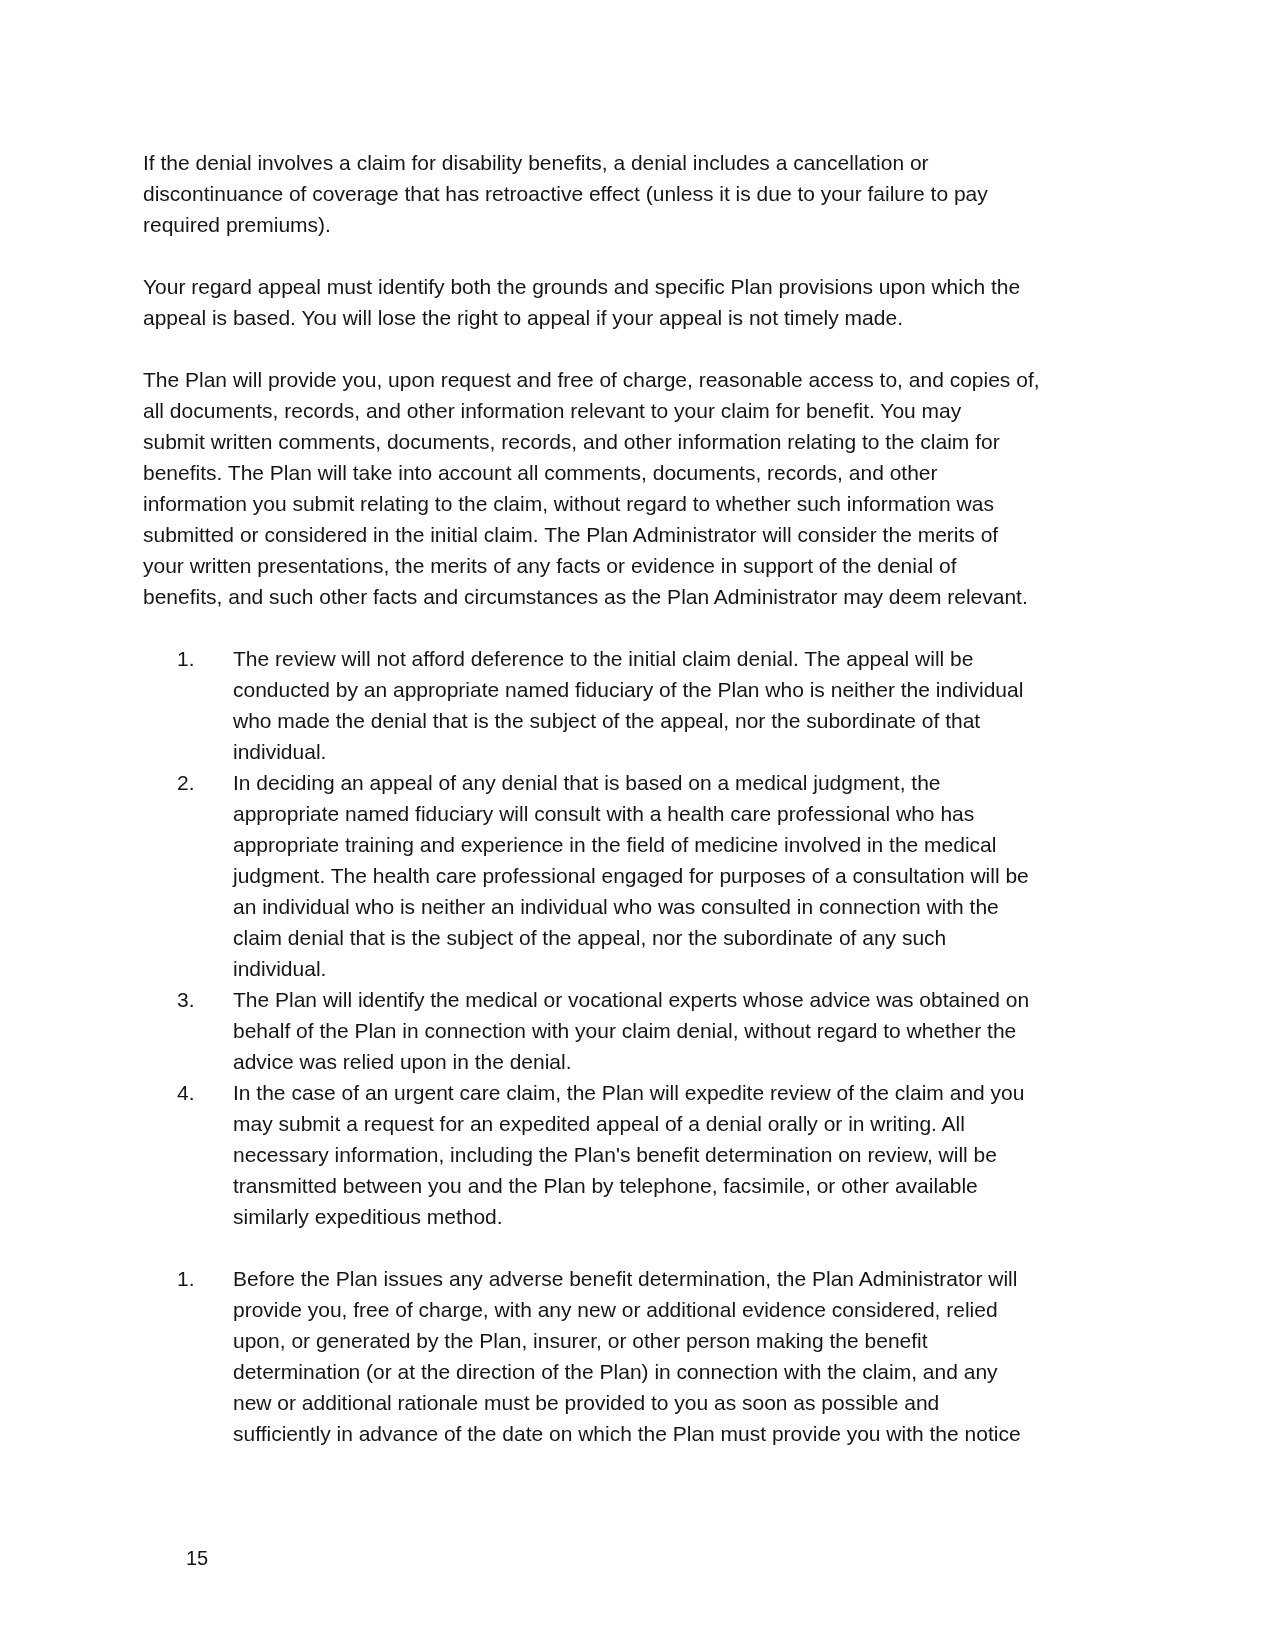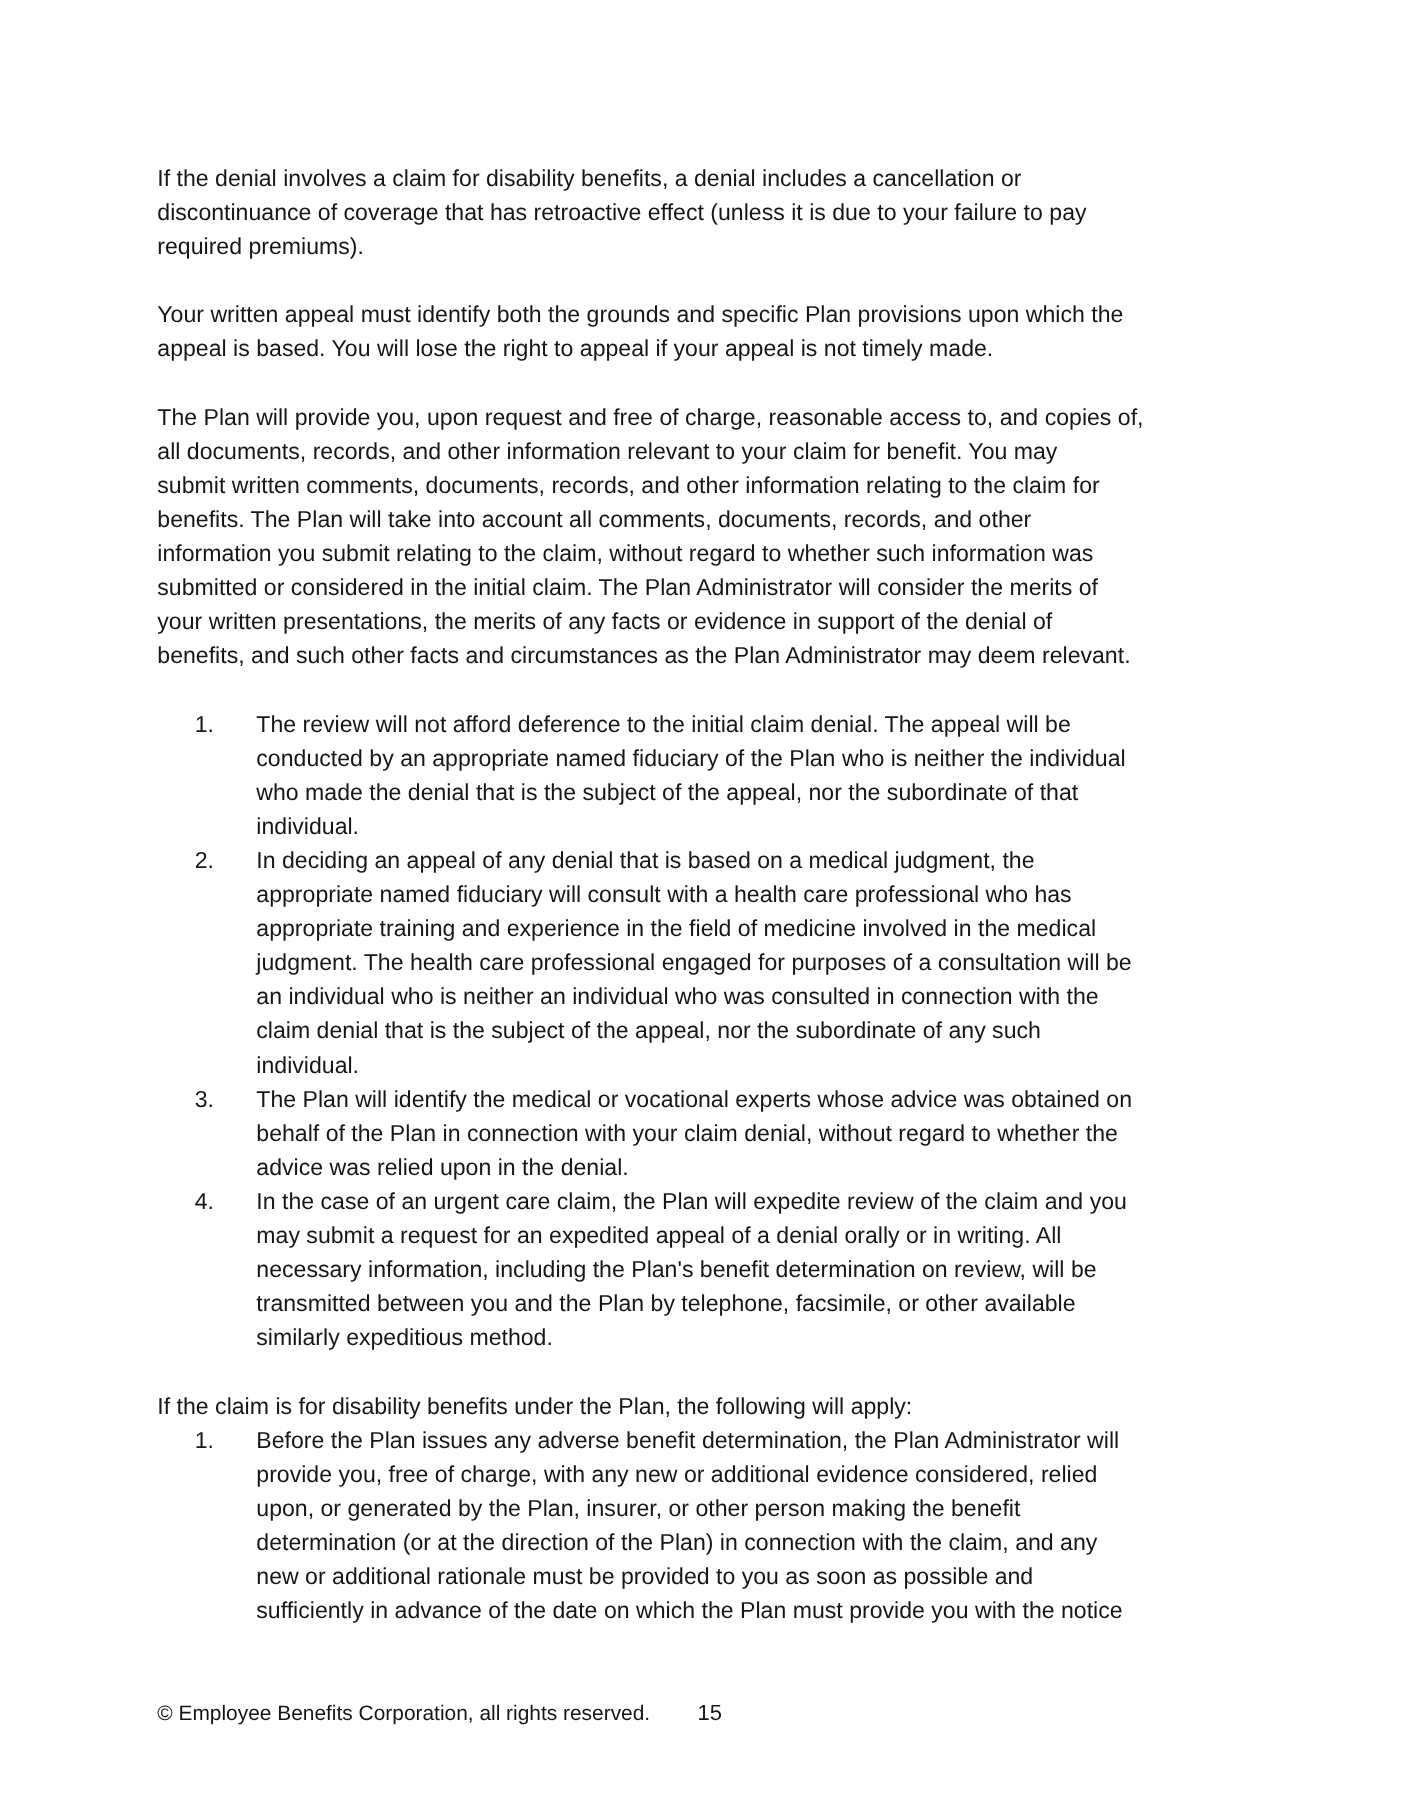--- a/index.html
+++ b/index.html
@@ -67,21 +67,21 @@
 </head>
 <body>
 
 <div class="page">
   <div class="content">
 
     <div class="para">If the denial involves a claim for disability benefits, a denial includes a cancellation or
 discontinuance of coverage that has retroactive effect (unless it is due to your failure to pay
 required premiums).</div>
 
-    <div class="para">Your written appeal must identify both the grounds and specific Plan provisions upon which the
+    <div class="para">Your regard appeal must identify both the grounds and specific Plan provisions upon which the
 appeal is based. You will lose the right to appeal if your appeal is not timely made.</div>
 
     <div class="para">The Plan will provide you, upon request and free of charge, reasonable access to, and copies of,
 all documents, records, and other information relevant to your claim for benefit. You may
 submit written comments, documents, records, and other information relating to the claim for
 benefits. The Plan will take into account all comments, documents, records, and other
 information you submit relating to the claim, without regard to whether such information was
 submitted or considered in the initial claim. The Plan Administrator will consider the merits of
 your written presentations, the merits of any facts or evidence in support of the denial of
 benefits, and such other facts and circumstances as the Plan Administrator may deem relevant.</div>
@@ -114,33 +114,31 @@
       <div class="li">
         <span class="num">4.</span>
         <span class="txt">In the case of an urgent care claim, the Plan will expedite review of the claim and you
 may submit a request for an expedited appeal of a denial orally or in writing. All
 necessary information, including the Plan's benefit determination on review, will be
 transmitted between you and the Plan by telephone, facsimile, or other available
 similarly expeditious method.</span>
       </div>
     </div>
 
-    <div class="intro">If the claim is for disability benefits under the Plan, the following will apply:</div>
 
     <div class="olist no-gap">
       <div class="li">
         <span class="num">1.</span>
         <span class="txt">Before the Plan issues any adverse benefit determination, the Plan Administrator will
 provide you, free of charge, with any new or additional evidence considered, relied
 upon, or generated by the Plan, insurer, or other person making the benefit
 determination (or at the direction of the Plan) in connection with the claim, and any
 new or additional rationale must be provided to you as soon as possible and
 sufficiently in advance of the date on which the Plan must provide you with the notice</span>
       </div>
     </div>
 
   </div>
 
   <div class="footer">
-    <span>© Employee Benefits Corporation, all rights reserved.</span>
     <span class="pagenum">15</span>
   </div>
 </div>
 
 </body></html>

